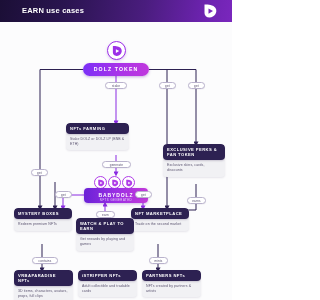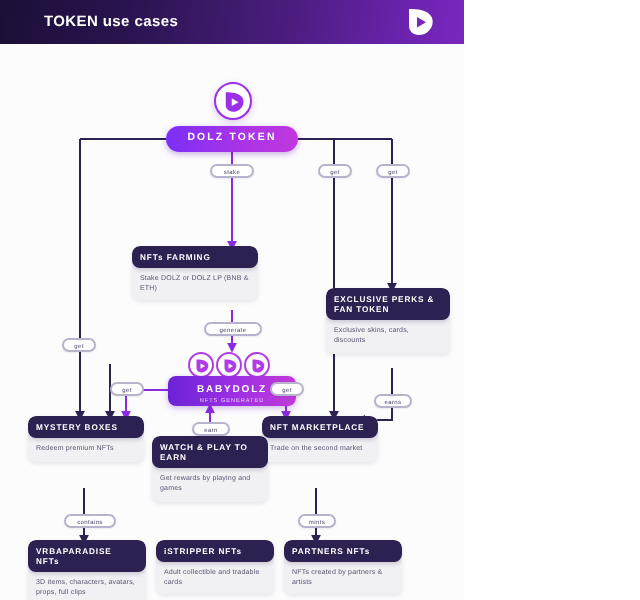--- a/index.html
+++ b/index.html
@@ -97,21 +97,21 @@
     box-shadow:0 .5px 1px rgba(40,20,70,.07);
     z-index:5;
   }
 </style>
 </head>
 <body>
 
 <div id="root">
 
   <div class="header">
-    <div class="header-title">TOKEN use cases</div>
+    <div class="header-title">EARN use cases</div>
     <div class="brand-logo">
       <svg viewBox="0 0 32 32" width="16" height="16" aria-hidden="true">
         <path d="M5 3 C5 3 22 2 27 10 C32 18 25 29 15 29 C9 29 5 25 5 20 Z" fill="#ffffff"></path>
         <path d="M13 11 L22 16.2 L13 21.4 Z" fill="#7a27bd"></path>
       </svg>
     </div>
   </div>
 
   <div class="canvas">
 

